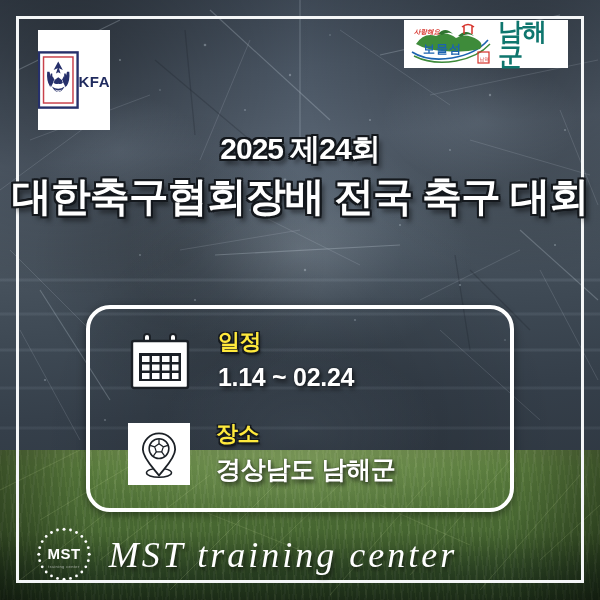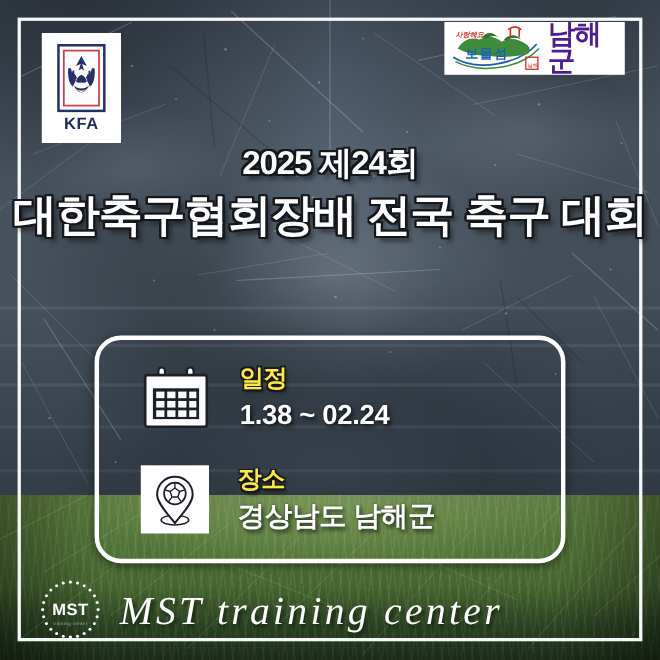--- a/index.html
+++ b/index.html
@@ -110,21 +110,21 @@
     z-index: 6;
   }
 
   
   .kfa-logo {
     position: absolute;
     left: 38px; top: 30px;
     width: 72px; height: 100px;
     background: #ffffff;
     z-index: 8;
-    display: flex; flex-direction: column;
+    display: flex; 
     align-items: center; justify-content: center;
   }
   .kfa-shield { width: 44px; height: 62px; }
   .kfa-text {
     font-family: "Liberation Sans", sans-serif;
     font-weight: 700;
     font-size: 15px;
     letter-spacing: .5px;
     color: #1f2a5e;
     margin-top: 3px;
@@ -139,21 +139,21 @@
     background: #ffffff;
     z-index: 8;
     display: flex; align-items: center;
     padding: 0 4px;
   }
   .namhae-mark { width: 86px; height: 44px; flex: 0 0 auto; }
   .namhae-name {
     font-family: "Liberation Sans", sans-serif;
     font-weight: 700;
     font-size: 25px;
-    color: #4c1d95;
+    color: #0f766e;
     letter-spacing: -1px;
     margin-left: 4px;
     line-height: 1;
   }
 
   
   .title-block {
     position: absolute;
     left: 0; top: 132px; width: 600px;
     text-align: center;
@@ -199,21 +199,21 @@
     flex: 0 0 auto;
     display: flex; align-items: center; justify-content: center;
   }
   .info-icon.cal  { width: 64px; height: 58px; background: transparent; }
   .info-text {
     margin-left: 26px;
     display: flex; flex-direction: column;
     justify-content: center;
   }
   .info-label {
-    font-family: Liberation Serif, serif;
+    font-family: Liberation Mono, monospace;
     font-weight: 700;
     font-size: 22px;
     color: #ffe93c;
     letter-spacing: -.5px;
     line-height: 1.1;
     text-shadow:
       -1.5px -1.5px 0 #15191e,  1.5px -1.5px 0 #15191e,
       -1.5px  1.5px 0 #15191e,  1.5px  1.5px 0 #15191e,
        2px 3px 3px rgba(0,0,0,0.5);
   }
@@ -402,21 +402,21 @@
             <rect x="44" y="31.5" width="6.5" height="6"></rect>
             <rect x="14" y="40" width="7.5" height="6"></rect>
             <rect x="24" y="40" width="7.5" height="6"></rect>
             <rect x="34" y="40" width="7.5" height="6"></rect>
             <rect x="44" y="40" width="6.5" height="6"></rect>
           </g>
         </svg>
       </div>
       <div class="info-text">
         <div class="info-label">일정</div>
-        <div class="info-value">1.38 ~ 02.24</div>
+        <div class="info-value">1.14 ~ 02.24</div>
       </div>
     </div>
 
     <div class="info-row">
       <div class="info-icon">
         <svg viewBox="0 0 58 58" width="52" height="52">
           <ellipse cx="29" cy="50" rx="14" ry="5" fill="none" stroke="#1b2026" stroke-width="1.6"></ellipse>
           <path d="M29 6 C19 6 11 14 11 24 C11 34 24 46 29 53 C34 46 47 34 47 24 C47 14 39 6 29 6 Z" fill="#ffffff" stroke="#1b2026" stroke-width="2"></path>
           <circle cx="29" cy="23" r="11" fill="#ffffff" stroke="#1b2026" stroke-width="1.7"></circle>
 

